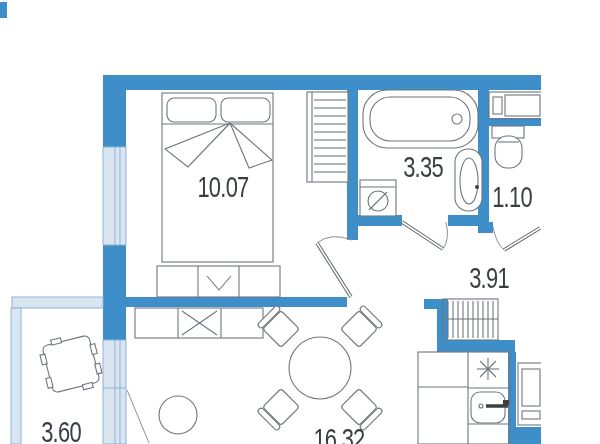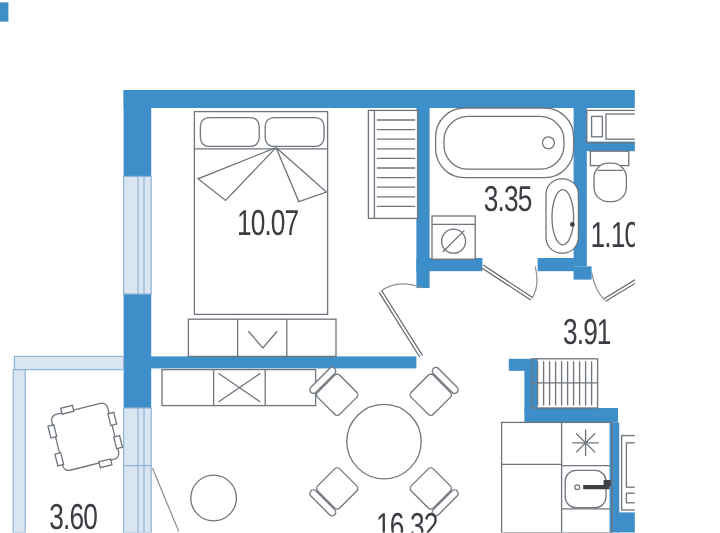--- a/index.html
+++ b/index.html
@@ -1,17 +1,17 @@
 <!DOCTYPE html>
 <html style="--bg: #ffffff; --wall: #3d8ec9; --window_fill: #d9e6f2; --window_line: #8fb3d4; --furniture_line: #70767d; --door_leaf: #5f6569; --door_arc: #8a9097; --label: #3a3e43;"><head>
 <meta charset="utf-8">
 <style>
   html,body{margin:0;padding:0;background:#fff;}
   #stage{position:relative;width:529px;height:444px;overflow:hidden;background:var(--bg,#fff);
-         font-family:"Liberation Sans",sans-serif;}
+         font-family:"Liberation Sans",sans-serif;padding-left:12px;}
   #plan-svg{position:absolute;left:0;top:0;}
   .lbl{position:absolute;width:96px;text-align:center;font-size:30px;line-height:30px;
        font-weight:400;color:var(--label,#3a3e43);transform:scaleX(.73);letter-spacing:-1px;
        white-space:nowrap;pointer-events:none;}
   .wall{fill:var(--wall,#3d8ec9);stroke:none;}
   .win{fill:var(--window_fill,#d9e6f2);stroke:var(--window_line,#8fb3d4);stroke-width:1;}
   .wl{stroke:var(--window_line,#8fb3d4);stroke-width:1;fill:none;}
   .f{fill:#fff;stroke:var(--furniture_line,#70767d);stroke-width:1.1;}
   .o{fill:none;stroke:var(--furniture_line,#70767d);stroke-width:1.1;}
   .leaf{stroke:var(--door_leaf,#5f6569);stroke-width:3.6;fill:none;}

